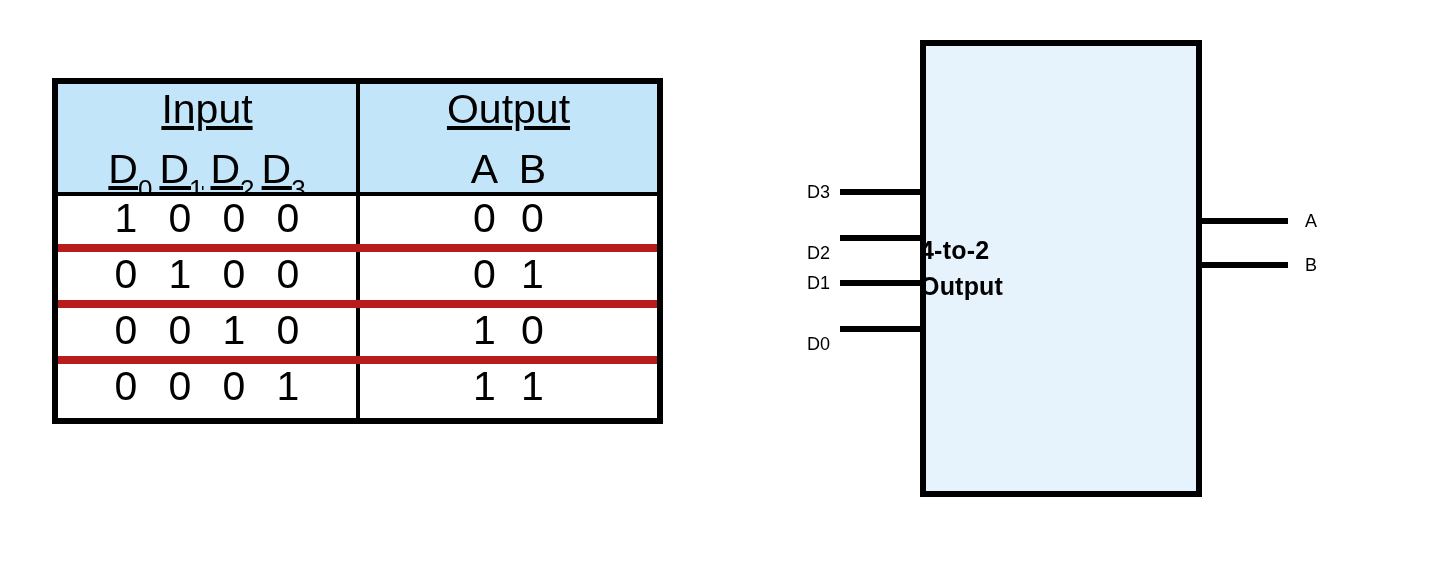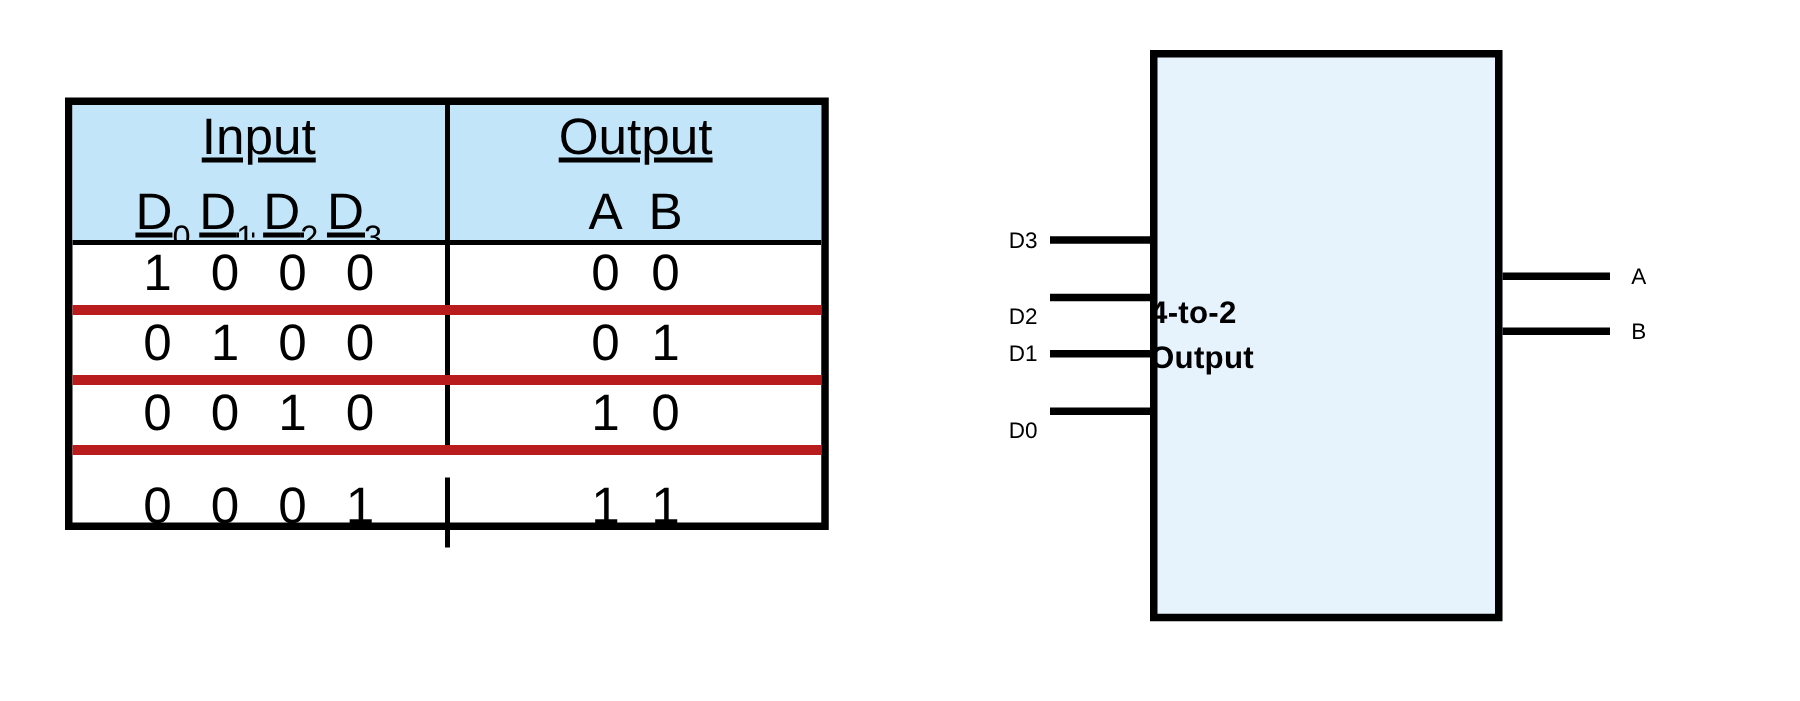--- a/index.html
+++ b/index.html
@@ -36,21 +36,20 @@
     height: 112px;
     background: var(--hdr-fill);
     border-bottom: 4px solid #000000;
   }
   .tt-row.data {
     height: 56px;
     border-bottom: 8px solid #b91c1c;
   }
   .tt-row.data.last {
     border-bottom: none;
-    margin-top: 18px;
   }
   .tt-cell {
     box-sizing: border-box;
     display: flex;
     flex-direction: column;
     align-items: center;
     justify-content: space-between;
     overflow: hidden;
     text-decoration: underline;
   }

